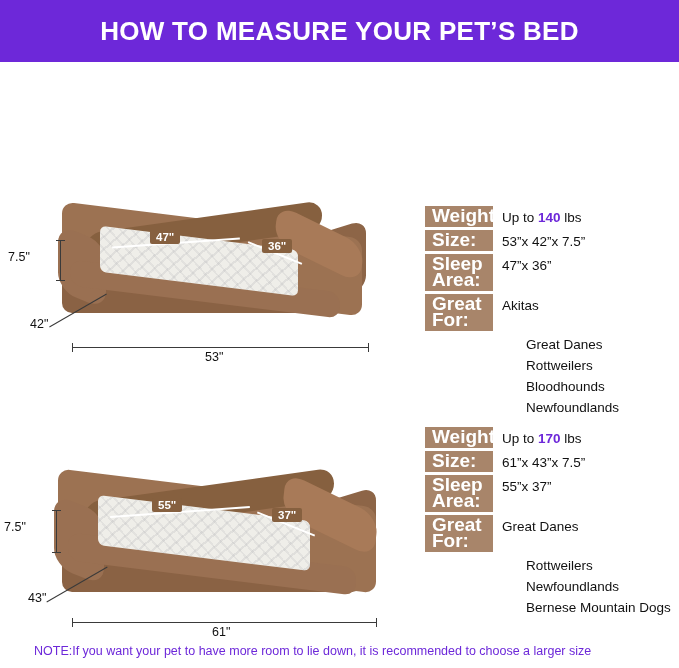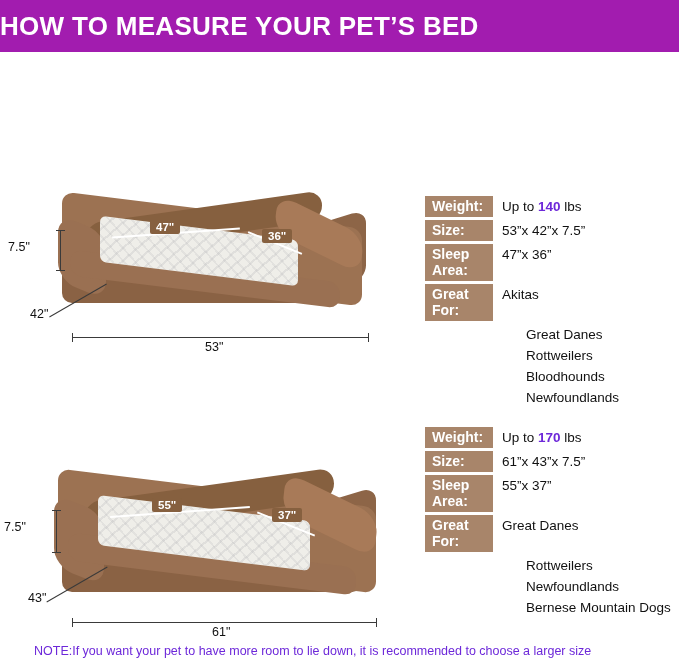--- a/index.html
+++ b/index.html
@@ -12,24 +12,25 @@
     background: #ffffff;
     font-family: "Liberation Sans", sans-serif;
     color: #1a1a1a;
     overflow: hidden;
     position: relative;
   }
 
   
   .header {
     width: 100%;
-    height: 52px;
-    background: #a21caf;
+    height: 62px;
+    background: #6d28d9;
     display: flex;
     align-items: center;
+    justify-content: center;
     box-sizing: border-box;
   }
   .header-title {
     color: #ffffff;
     font-size: 26px;
     font-weight: bold;
     letter-spacing: 0.3px;
     text-align: center;
   }
 
@@ -114,21 +115,21 @@
     padding-left: 8px;
   }
   .spec-row {
     display: flex;
     align-items: baseline;
     margin-bottom: 3px;
   }
   .spec-key {
     background: #a8856a;
     color: #ffffff;
-    font-size: 14px;
+    font-size: 19px;
     font-weight: bold;
     padding: 2px 7px 3px 7px;
     width: 68px;
     box-sizing: border-box;
     text-align: left;
     line-height: 16px;
   }
   .spec-val {
     font-size: 13.5px;
     color: #111111;

